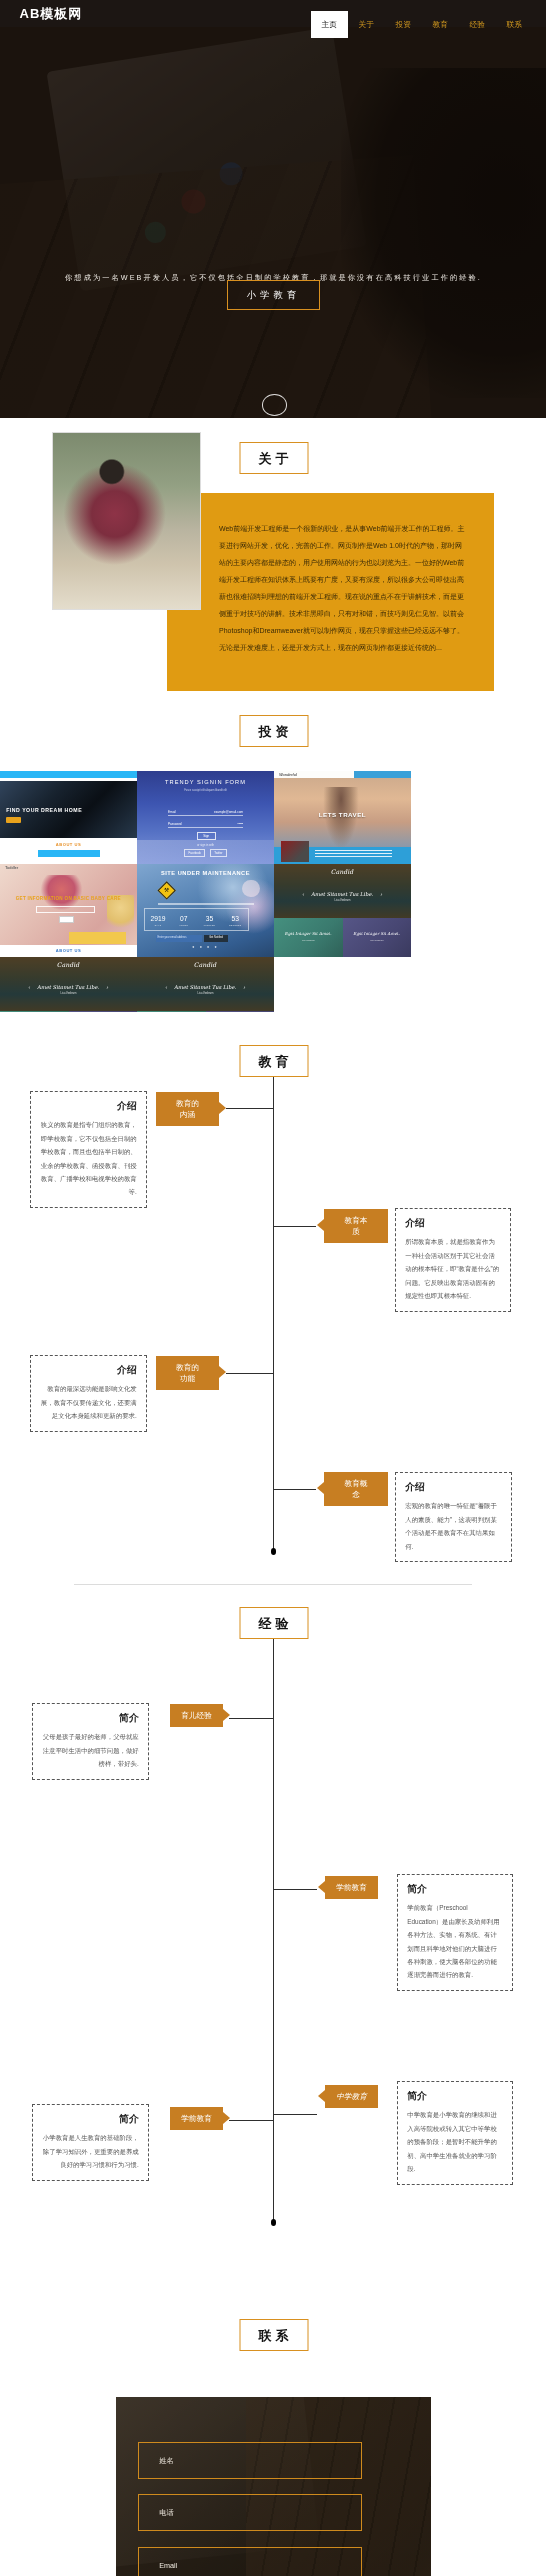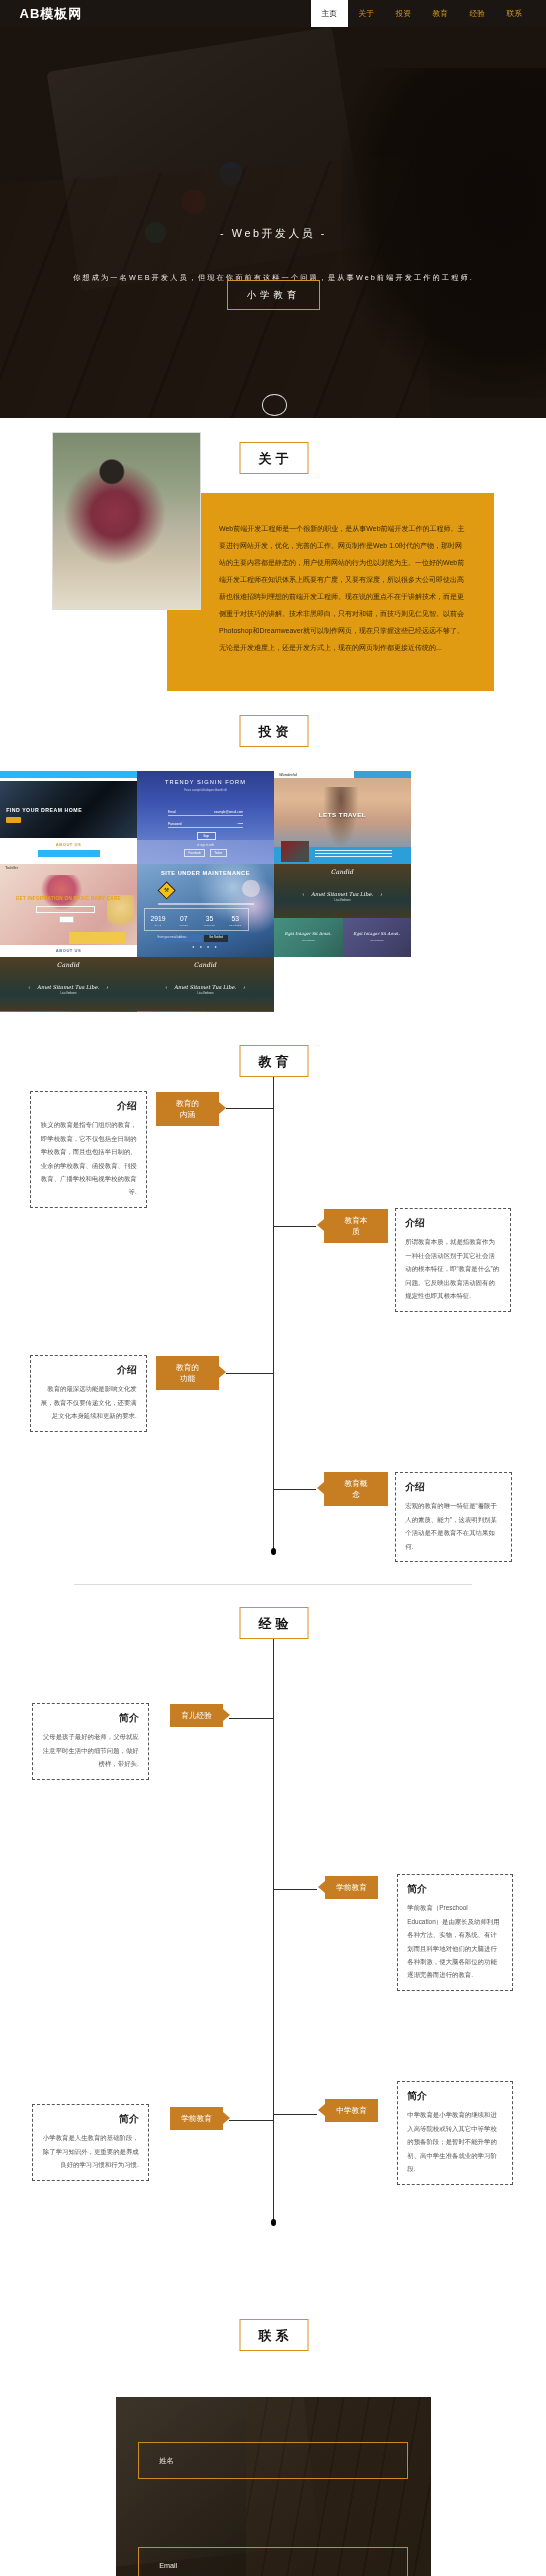--- a/index.html
+++ b/index.html
@@ -3,21 +3,21 @@
 <meta charset="utf-8">
 <style>
   html,body{margin:0;padding:0;background:#fff;}
   body{font-family:"Liberation Sans","DejaVu Sans",sans-serif;color:#333;}
   #page{position:relative;width:547px;height:2819px;margin:0 auto;overflow:hidden;background:#fff;}
 
   
   #header{position:absolute;left:0;top:0;width:547px;height:27px;background:#1c1613;z-index:30;}
   .logo{position:absolute;left:19.6px;top:0;height:27px;line-height:27px;color:#fff;font-size:13px;font-weight:bold;letter-spacing:1px;}
   .nav{position:absolute;right:14.4px;top:0;height:27px;display:flex;}
-  .nav a{display:block;height:27px;line-height:27px;padding:0 10.8px;font-size:7.7px;color:#d2991e;text-decoration:none;}
+  .nav a{display:block;height:27px;line-height:27px;padding:0 10.8px;font-size:7.7px;color:#d2991e;text-decoration:none;margin-top:11px;}
   .nav a.active{background:#fff;color:#111;}
 
   
   #hero{position:absolute;left:0;top:27px;width:547px;height:391px;background:#261c13;overflow:hidden;}
   .hero-wood{position:absolute;left:-41px;bottom:-20.6px;width:464px;height:268px;
     background:repeating-linear-gradient(115deg,#3a2b1c 0 36px,#1e140c 36px 39px,#33251ا8 39px 77px);
     background:repeating-linear-gradient(115deg,#3a2b1c 0 36px,#1e140c 36px 39px,#332518 39px 77px);
     opacity:.45;transform:rotate(-4deg);}
   .hero-laptop{position:absolute;left:62px;top:20.6px;width:289px;height:222px;background:linear-gradient(155deg,#6b6159 0%,#4a423a 45%,#332a22 100%);transform:rotate(-9deg);border-radius:5.2px;opacity:.5;}
   .hero-laptop .dot1,.hero-laptop .dot2,.hero-laptop .dot3{position:absolute;border-radius:50%;opacity:.8;}
@@ -141,21 +141,21 @@
   .divider{position:absolute;left:74px;width:398px;height:0.5px;background:#dcdcdc;}
 
   
   #contact{position:absolute;left:0;top:2267px;width:547px;height:534px;background:#fff;}
   #contact .title-box{top:52px;}
   .contact-panel{position:absolute;left:116px;top:130px;width:315px;height:302px;overflow:hidden;
     background:linear-gradient(135deg,#4a3c2e 0%,#332a20 40%,#241d15 75%,#383026 100%);}
   .contact-panel .wood{position:absolute;right:-31px;top:-15.5px;width:216px;height:340px;background:repeating-linear-gradient(100deg,#5a422c 0 23px,#3a2a1a 23px 25px);opacity:.4;}
   .contact-panel .screen{position:absolute;left:-20.6px;top:-10.3px;width:216px;height:170px;background:linear-gradient(150deg,rgba(150,140,125,.35),rgba(60,50,40,.1));transform:rotate(-6deg);}
   .contact-panel .shade{position:absolute;left:0;top:0;width:100%;height:100%;background:rgba(15,10,5,.45);}
-  .cfield{position:absolute;left:21.6px;width:270px;background:transparent;border:0.5px solid #cf8a1d;box-sizing:border-box;color:#fff;font-size:7.2px;padding:0 9.3px 0 20.6px;font-family:"Liberation Sans","DejaVu Sans",sans-serif;z-index:5;}
+  .cfield{position:absolute;left:21.6px;width:224px;background:transparent;border:0.5px solid #cf8a1d;box-sizing:border-box;color:#fff;font-size:7.2px;padding:0 9.3px 0 20.6px;font-family:"Liberation Sans","DejaVu Sans",sans-serif;z-index:5;}
   .cfield::placeholder{color:#f2ece2;opacity:1;}
   input.cfield{height:37px;}
   .c-name{top:45px;} .c-phone{top:97px;} .c-email{top:150px;}
 </style>
 </head>
 <body>
 
 <div id="page">
 
   <div id="header">
@@ -173,22 +173,21 @@
   <div id="hero">
     <div class="hero-laptop">
       <div class="dot1"></div>
         <div class="dot2"></div>
         <div class="dot3"></div>
     </div>
     <div class="hero-wood"></div>
     <div class="hero-person"></div>
     <div class="hero-shade"></div>
     <div class="hero-inner">
-      <div class="hero-sub">- Web开发人员 -</div>
-      <div class="hero-desc">你想成为一名WEB开发人员，但现在你面前有这样一个问题，是从事Web前端开发工作的工程师.</div>
+      <div class="hero-desc">你想成为一名WEB开发人员，它不仅包括全日制的学校教育，那就是你没有在高科技行业工作的经验.</div>
       <div class="hero-btn">小学教育</div>
       <div class="hero-oval"></div>
     </div>
   </div>
 
   <div id="about">
     <div class="title-box" style="top:24px;">关于</div>
     <div class="about-photo"></div>
     <div class="about-orange">
       <p class="about-para">Web前端开发工程师是一个很新的职业，是从事Web前端开发工作的工程师。主要进行网站开发，优化，完善的工作。网页制作是Web 1.0时代的产物，那时网站的主要内容都是静态的，用户使用网站的行为也以浏览为主。一位好的Web前端开发工程师在知识体系上既要有广度，又要有深度，所以很多大公司即使出高薪也很难招聘到理想的前端开发工程师。现在说的重点不在于讲解技术，而是更侧重于对技巧的讲解。技术非黑即白，只有对和错，而技巧则见仁见智。以前会Photoshop和Dreamweaver就可以制作网页，现在只掌握这些已经远远不够了。无论是开发难度上，还是开发方式上，现在的网页制作都更接近传统的...</p>
@@ -396,37 +395,38 @@
     </div>
 
     <div class="connector" style="left:229px;top:523px;width:44px;"></div>
     <div class="tl-badge arrow-right" style="left:170px;top:510px;width:53px;">学前教育</div>
     <div class="tl-box side-left" style="left:32px;top:507px;width:117px;">
       <h4>简介</h4>
       <p>小学教育是人生教育的基础阶段，除了学习知识外，更重要的是养成良好的学习习惯和行为习惯.</p>
     </div>
 
     <div class="connector" style="left:273px;top:517px;width:44px;"></div>
-    <div class="tl-badge arrow-left" style="left:325px;top:502px;width:53px;">中学教育</div>
+    <div class="tl-badge arrow-left" style="left:325px;top:488px;width:53px;font-style:italic;">中学教育</div>
     <div class="tl-box side-right" style="left:397px;top:484px;width:116px;">
       <h4>简介</h4>
       <p>中学教育是小学教育的继续和进入高等院校或转入其它中等学校的预备阶段；是暂时不能升学的初、高中学生准备就业的学习阶段.</p>
     </div>
 
     <div class="tl-dot" style="top:622px;"></div>
   </div>
 
   <div id="contact">
     <div class="title-box">联系</div>
 
     <div class="contact-panel">
       <div class="screen"></div>
       <div class="wood"></div>
       <div class="shade"></div>
       <input class="cfield c-name" placeholder="姓名" style="">
+      <input class="cfield c-phone" placeholder="电话" style="">
       <input class="cfield c-email" placeholder="Email" style="">
 
     </div>
 
   </div>
 
 </div>
 
 
 </body></html>

